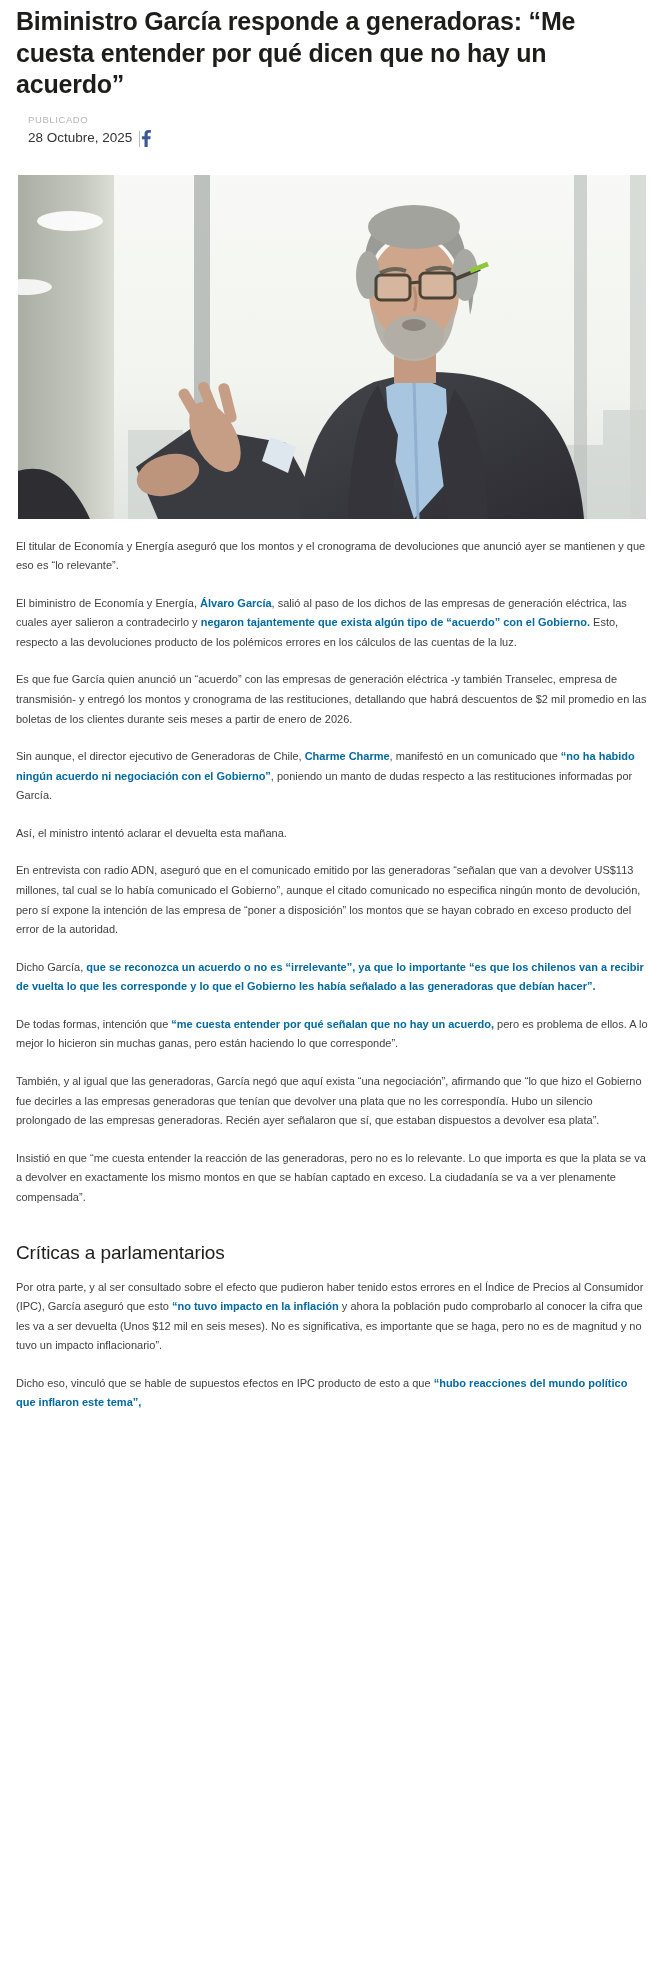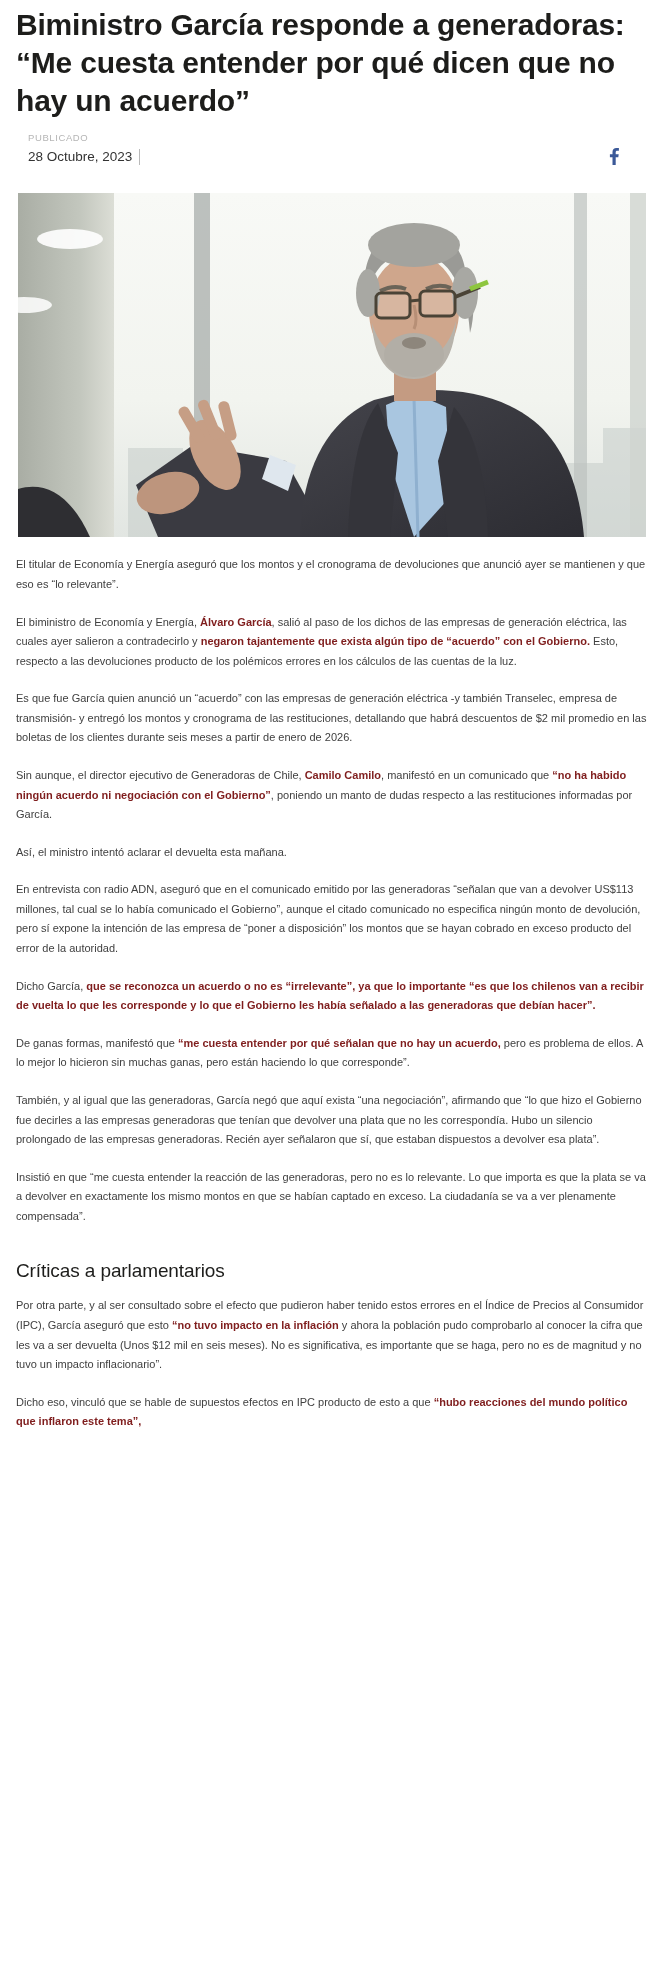--- a/index.html
+++ b/index.html
@@ -6,29 +6,28 @@
   html,body { background:#ffffff; }
   body {
     width:664px;
     font-family:"Liberation Sans", sans-serif;
     color:#404040;
     -webkit-font-smoothing:antialiased;
   }
   .article { width:664px; padding:0 16px 24px 16px; }
   .title {
     padding-top:6px;
-    font-size:30px;
+    font-size:25px;
     line-height:1.26;
     font-weight:700;
     color:#1d1d1b;
     letter-spacing:-0.2px;
   }
   .meta-row {
     display:flex;
-    justify-content:space-between;
     align-items:flex-end;
     margin-top:13px;
     padding-left:12px;
   }
   .published-label {
     font-size:9.5px;
     color:#b5b5b5;
     letter-spacing:0.6px;
     font-weight:400;
   }
@@ -62,42 +61,42 @@
     background:#eef0ec;
   }
   .hero svg { display:block; }
   .body-text { margin-top:10px; }
   .body-text p {
     font-size:11px;
     line-height:1.78;
     margin-top:18px;
     color:#404040;
   }
-  .body-text p strong { color:#7f1d1d; font-weight:700; }
+  .body-text p strong { color:#0369a1; font-weight:700; }
   .body-text h2 {
     font-size:19px;
     font-weight:400;
     color:#1d1d1b;
     margin-top:34px;
     margin-bottom:-4px;
     letter-spacing:-0.1px;
   }
 </style>
 </head>
 <body>
 
 <article class="article">
 
   <h1 class="title">Biministro García responde a generadoras: “Me cuesta entender por qué dicen que no hay un acuerdo”</h1>
 
   <div class="meta-row">
     <div>
       <div class="published-label">PUBLICADO</div>
       <div class="date-line">
-        <span>28 Octubre, 2023</span>
+        <span>28 Octubre, 2025</span>
         <span class="date-sep"></span>
       </div>
     </div>
     <button class="fb-btn" title="Compartir en Facebook">
       <span>
         <svg width="12" height="17" viewBox="0 0 12 17" aria-hidden="true">
           <path d="M7.7 17 V9.3 h2.6 l.4-3.1 H7.7 V4.3 c0-.9.3-1.5 1.6-1.5 h1.6 V.1 C10.5.05 9.5 0 8.4 0 6.1 0 4.5 1.4 4.5 4 v2.2 H1.9 v3.1 h2.6 V17 Z" fill="#3b5998"></path>
         </svg>
       </span>
     </button>
@@ -183,25 +182,25 @@
       <path d="M452,96 L470,89" stroke="#8ec63f" stroke-width="5" fill="none"></path>
 
       <path d="M396,112 q4,16 0,24" stroke="#b78f76" stroke-width="3" fill="none"></path>
     </svg>
   </figure>
 
   <section class="body-text">
       <p><span>El titular de Economía y Energía aseguró que los montos y el cronograma de devoluciones que anunció ayer se mantienen y que eso es “lo relevante”.</span></p>
       <p><span>El biministro de Economía y Energía, </span><strong>Álvaro García</strong><span>, salió al paso de los dichos de las empresas de generación eléctrica, las cuales ayer salieron a contradecirlo y </span><strong>negaron tajantemente que exista algún tipo de “acuerdo” con el Gobierno.</strong><span> Esto, respecto a las devoluciones producto de los polémicos errores en los cálculos de las cuentas de la luz.</span></p>
       <p><span>Es que fue García quien anunció un “acuerdo” con las empresas de generación eléctrica -y también Transelec, empresa de transmisión- y entregó los montos y cronograma de las restituciones, detallando que habrá descuentos de $2 mil promedio en las boletas de los clientes durante seis meses a partir de enero de 2026.</span></p>
-      <p><span>Sin aunque, el director ejecutivo de Generadoras de Chile, </span><strong>Camilo Camilo</strong><span>, manifestó en un comunicado que </span><strong>“no ha habido ningún acuerdo ni negociación con el Gobierno”</strong><span>, poniendo un manto de dudas respecto a las restituciones informadas por García.</span></p>
+      <p><span>Sin aunque, el director ejecutivo de Generadoras de Chile, </span><strong>Charme Charme</strong><span>, manifestó en un comunicado que </span><strong>“no ha habido ningún acuerdo ni negociación con el Gobierno”</strong><span>, poniendo un manto de dudas respecto a las restituciones informadas por García.</span></p>
       <p><span>Así, el ministro intentó aclarar el devuelta esta mañana.</span></p>
       <p><span>En entrevista con radio ADN, aseguró que en el comunicado emitido por las generadoras “señalan que van a devolver US$113 millones, tal cual se lo había comunicado el Gobierno”, aunque el citado comunicado no especifica ningún monto de devolución, pero sí expone la intención de las empresa de “poner a disposición” los montos que se hayan cobrado en exceso producto del error de la autoridad.</span></p>
       <p><span>Dicho García, </span><strong>que se reconozca un acuerdo o no es “irrelevante”, ya que lo importante “es que los chilenos van a recibir de vuelta lo que les corresponde y lo que el Gobierno les había señalado a las generadoras que debían hacer”.</strong></p>
-      <p><span>De ganas formas, manifestó que </span><strong>“me cuesta entender por qué señalan que no hay un acuerdo,</strong><span> pero es problema de ellos. A lo mejor lo hicieron sin muchas ganas, pero están haciendo lo que corresponde”.</span></p>
+      <p><span>De todas formas, intención que </span><strong>“me cuesta entender por qué señalan que no hay un acuerdo,</strong><span> pero es problema de ellos. A lo mejor lo hicieron sin muchas ganas, pero están haciendo lo que corresponde”.</span></p>
       <p><span>También, y al igual que las generadoras, García negó que aquí exista “una negociación”, afirmando que “lo que hizo el Gobierno fue decirles a las empresas generadoras que tenían que devolver una plata que no les correspondía. Hubo un silencio prolongado de las empresas generadoras. Recién ayer señalaron que sí, que estaban dispuestos a devolver esa plata”.</span></p>
       <p><span>Insistió en que “me cuesta entender la reacción de las generadoras, pero no es lo relevante. Lo que importa es que la plata se va a devolver en exactamente los mismo montos en que se habían captado en exceso. La ciudadanía se va a ver plenamente compensada”.</span></p>
       <h2><span>Críticas a parlamentarios</span></h2>
       <p><span>Por otra parte, y al ser consultado sobre el efecto que pudieron haber tenido estos errores en el Índice de Precios al Consumidor (IPC), García aseguró que esto </span><strong>“no tuvo impacto en la inflación</strong><span> y ahora la población pudo comprobarlo al conocer la cifra que les va a ser devuelta (Unos $12 mil en seis meses). No es significativa, es importante que se haga, pero no es de magnitud y no tuvo un impacto inflacionario”.</span></p>
       <p><span>Dicho eso, vinculó que se hable de supuestos efectos en IPC producto de esto a que </span><strong>“hubo reacciones del mundo político que inflaron este tema”,</strong></p>
     </section>
 
 </article>
 
 </body></html>

